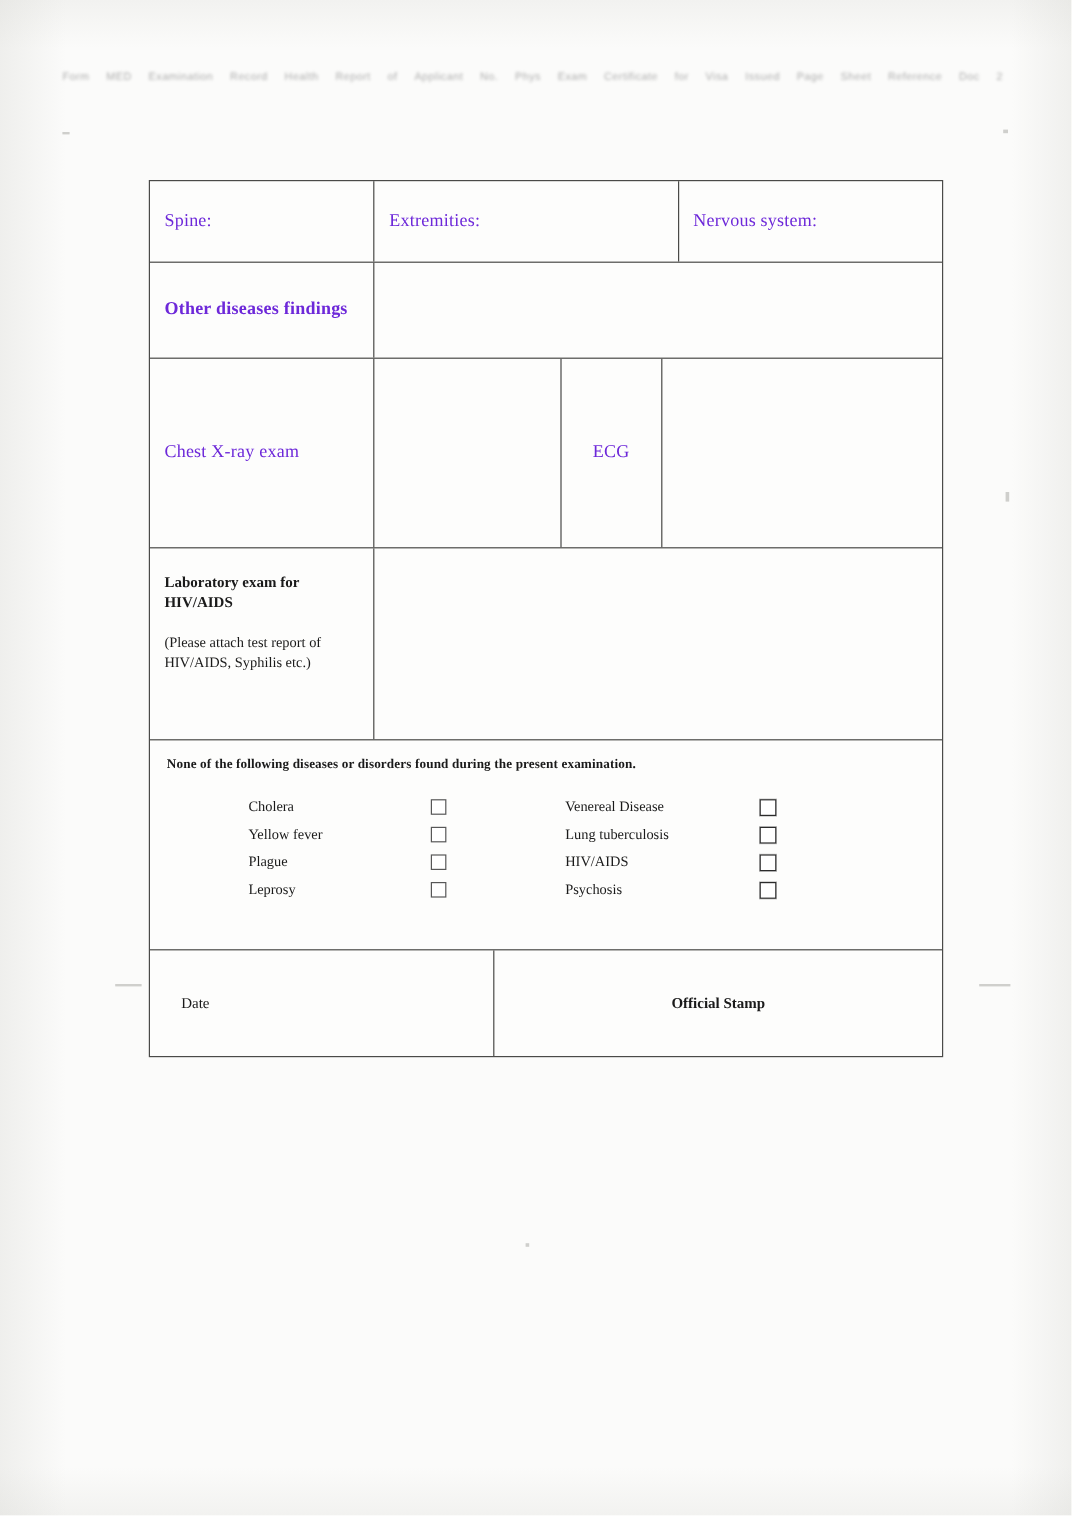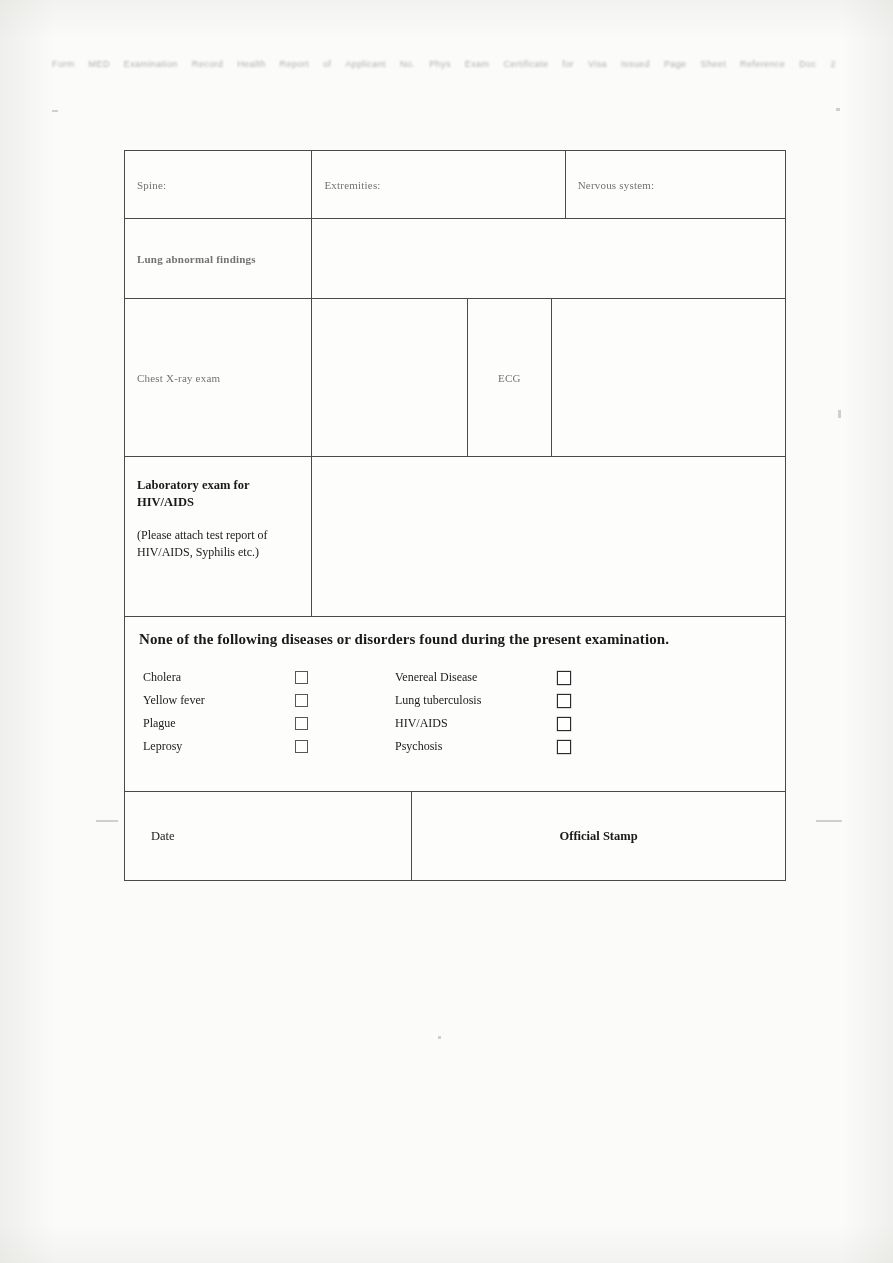--- a/index.html
+++ b/index.html
@@ -104,22 +104,22 @@
   .cell {
     box-sizing: border-box;
     border-right: 1px solid #4a4a48;
     padding: 10px 12px;
     position: relative;
   }
   .cell:last-child { border-right: none; }
 
   .lbl {
     font-family: "Liberation Serif", serif;
-    font-size: 11px;
-    color: #737373;
+    font-size: 15px;
+    color: #6d28d9;
     letter-spacing: 0.2px;
   }
   .lbl-bold {
     font-weight: bold;
   }
 
   
   .r1 { height: 68px; }
   .r1 .c1 { width: 188px; display: flex; align-items: center; }
   .r1 .c2 { width: 254px; display: flex; align-items: center; text-align: right; }
@@ -142,28 +142,29 @@
   .r4 .c1 { width: 188px; padding-top: 20px; }
   .r4 .c2 { width: 474px; }
   .lab-title { font-weight: bold; font-size: 12.5px; line-height: 1.35; }
   .lab-sub { font-size: 12px; line-height: 1.45; margin-top: 16px; }
 
   
   .r5 { height: 175px; }
   .r5 .c1 { width: 662px; padding: 14px 14px 10px 14px; }
   .decl {
     font-weight: bold;
-    font-size: 15px;
+    font-size: 11px;
     letter-spacing: 0.1px;
     margin-bottom: 18px;
   }
   .check-grid {
     display: flex;
-    gap: 0;
+    gap: 12px;
     padding-left: 4px;
+    justify-content: flex-end;
   }
   .check-col { width: 252px; }
   .check-col.col2 { width: 300px; }
   .check-item {
     display: flex;
     align-items: center;
     height: 23px;
   }
   .check-item .name {
     font-size: 12px;
@@ -243,21 +244,21 @@
       <div class="cell c2">
         <span class="lbl">Extremities:</span>
       </div>
       <div class="cell c3">
         <span class="lbl">Nervous system:</span>
       </div>
     </div>
 
     <div class="row r2">
       <div class="cell c1">
-        <span class="lbl lbl-bold">Lung abnormal  findings</span>
+        <span class="lbl lbl-bold">Other diseases  findings</span>
       </div>
       <div class="cell c2">
         <span class="lbl"></span>
       </div>
     </div>
 
     <div class="row r3">
       <div class="cell c1">
         <span class="lbl">Chest X-ray exam</span>
       </div>

